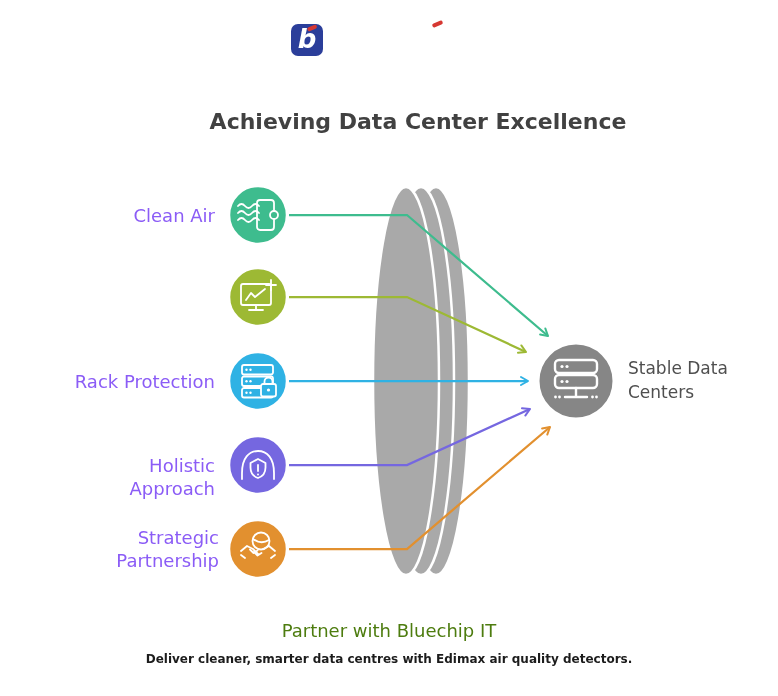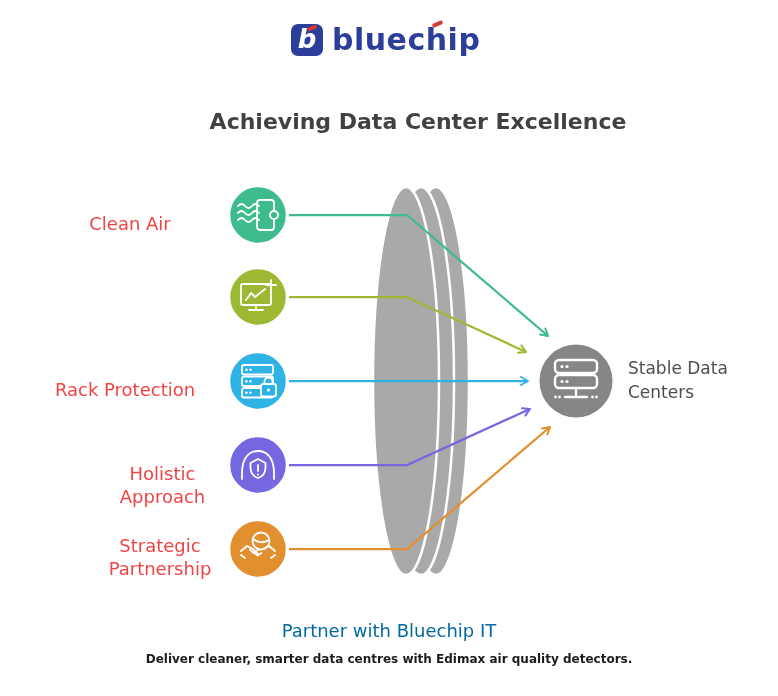--- a/index.html
+++ b/index.html
@@ -10,46 +10,45 @@
                display:flex;align-items:center;justify-content:center;}
   .logo-b{color:#fff;font-weight:700;font-style:italic;font-size:26px;line-height:1;transform:translatey(-1px);}
   .logo-accent{position:absolute;border-radius:2px;transform:rotate(-22deg);}
   .acc-square{left:307px;top:26px;width:10px;height:3.5px;}
   .acc-word{left:432px;top:22px;width:11px;height:4px;}
   .logo-word{position:absolute;left:332px;top:22px;font-size:30px;font-weight:700;letter-spacing:.5px;line-height:1.2;}
   
   .title{position:absolute;left:0;top:109px;width:778px;text-align:center;padding-left:58px;box-sizing:border-box;
          font-size:22px;font-weight:700;color:#414141;}
   
-  .src-label{position:absolute;text-align:center;color:#ef4444;font-size:18px;line-height:23px;margin-top:8px;}
+  .src-label{position:absolute;text-align:right;color:#8b5cf6;font-size:18px;line-height:23px;}
   .lbl-0{right:563px;top:204px;width:170px;white-space:nowrap;}
   .lbl-1{right:563px;top:274px;width:115px;}
   .lbl-2{right:563px;top:370px;width:180px;white-space:nowrap;}
   .lbl-3{right:563px;top:454px;width:105px;}
   .lbl-4{right:559px;top:526px;width:118px;}
   
   .target-label{position:absolute;left:628px;top:356px;width:115px;text-align:left;
                 color:#4f4f4f;font-size:17px;line-height:24px;}
   
   .footer-1{position:absolute;left:0;top:620px;width:778px;text-align:center;
-            font-size:18px;color:#0369a1;}
+            font-size:18px;color:#4d7c0f;}
   .footer-2{position:absolute;left:0;top:652px;width:778px;text-align:center;
             font-size:12px;font-weight:700;color:#1c1c1c;}
   svg{position:absolute;left:0;top:0;}
 </style>
 </head>
 <body>
 
 <div id="canvas">
 
   <div class="logo-square" style="background: rgb(43, 62, 154);">
     <span class="logo-b">b</span>
   </div>
   <div class="logo-accent acc-square" style="background: rgb(214, 56, 50);"></div>
-  <div class="logo-word" style="color: rgb(43, 62, 154);">bluechip</div>
   <div class="logo-accent acc-word" style="background: rgb(214, 56, 50);"></div>
 
   <div class="title">Achieving Data Center Excellence</div>
 
   <svg width="778" height="696" viewBox="0 0 778 696">
     <defs>
       <marker id="ah0" viewBox="0 0 12 12" markerWidth="12" markerHeight="12" refX="9" refY="6" orient="auto" markerUnits="userSpaceOnUse">
         <path d="M2,2 L9,6 L2,10" fill="none" stroke-width="2" stroke-linecap="round" stroke-linejoin="round" stroke="#3ebc8e"></path>
       </marker>
       <marker id="ah1" viewBox="0 0 12 12" markerWidth="12" markerHeight="12" refX="9" refY="6" orient="auto" markerUnits="userSpaceOnUse">

